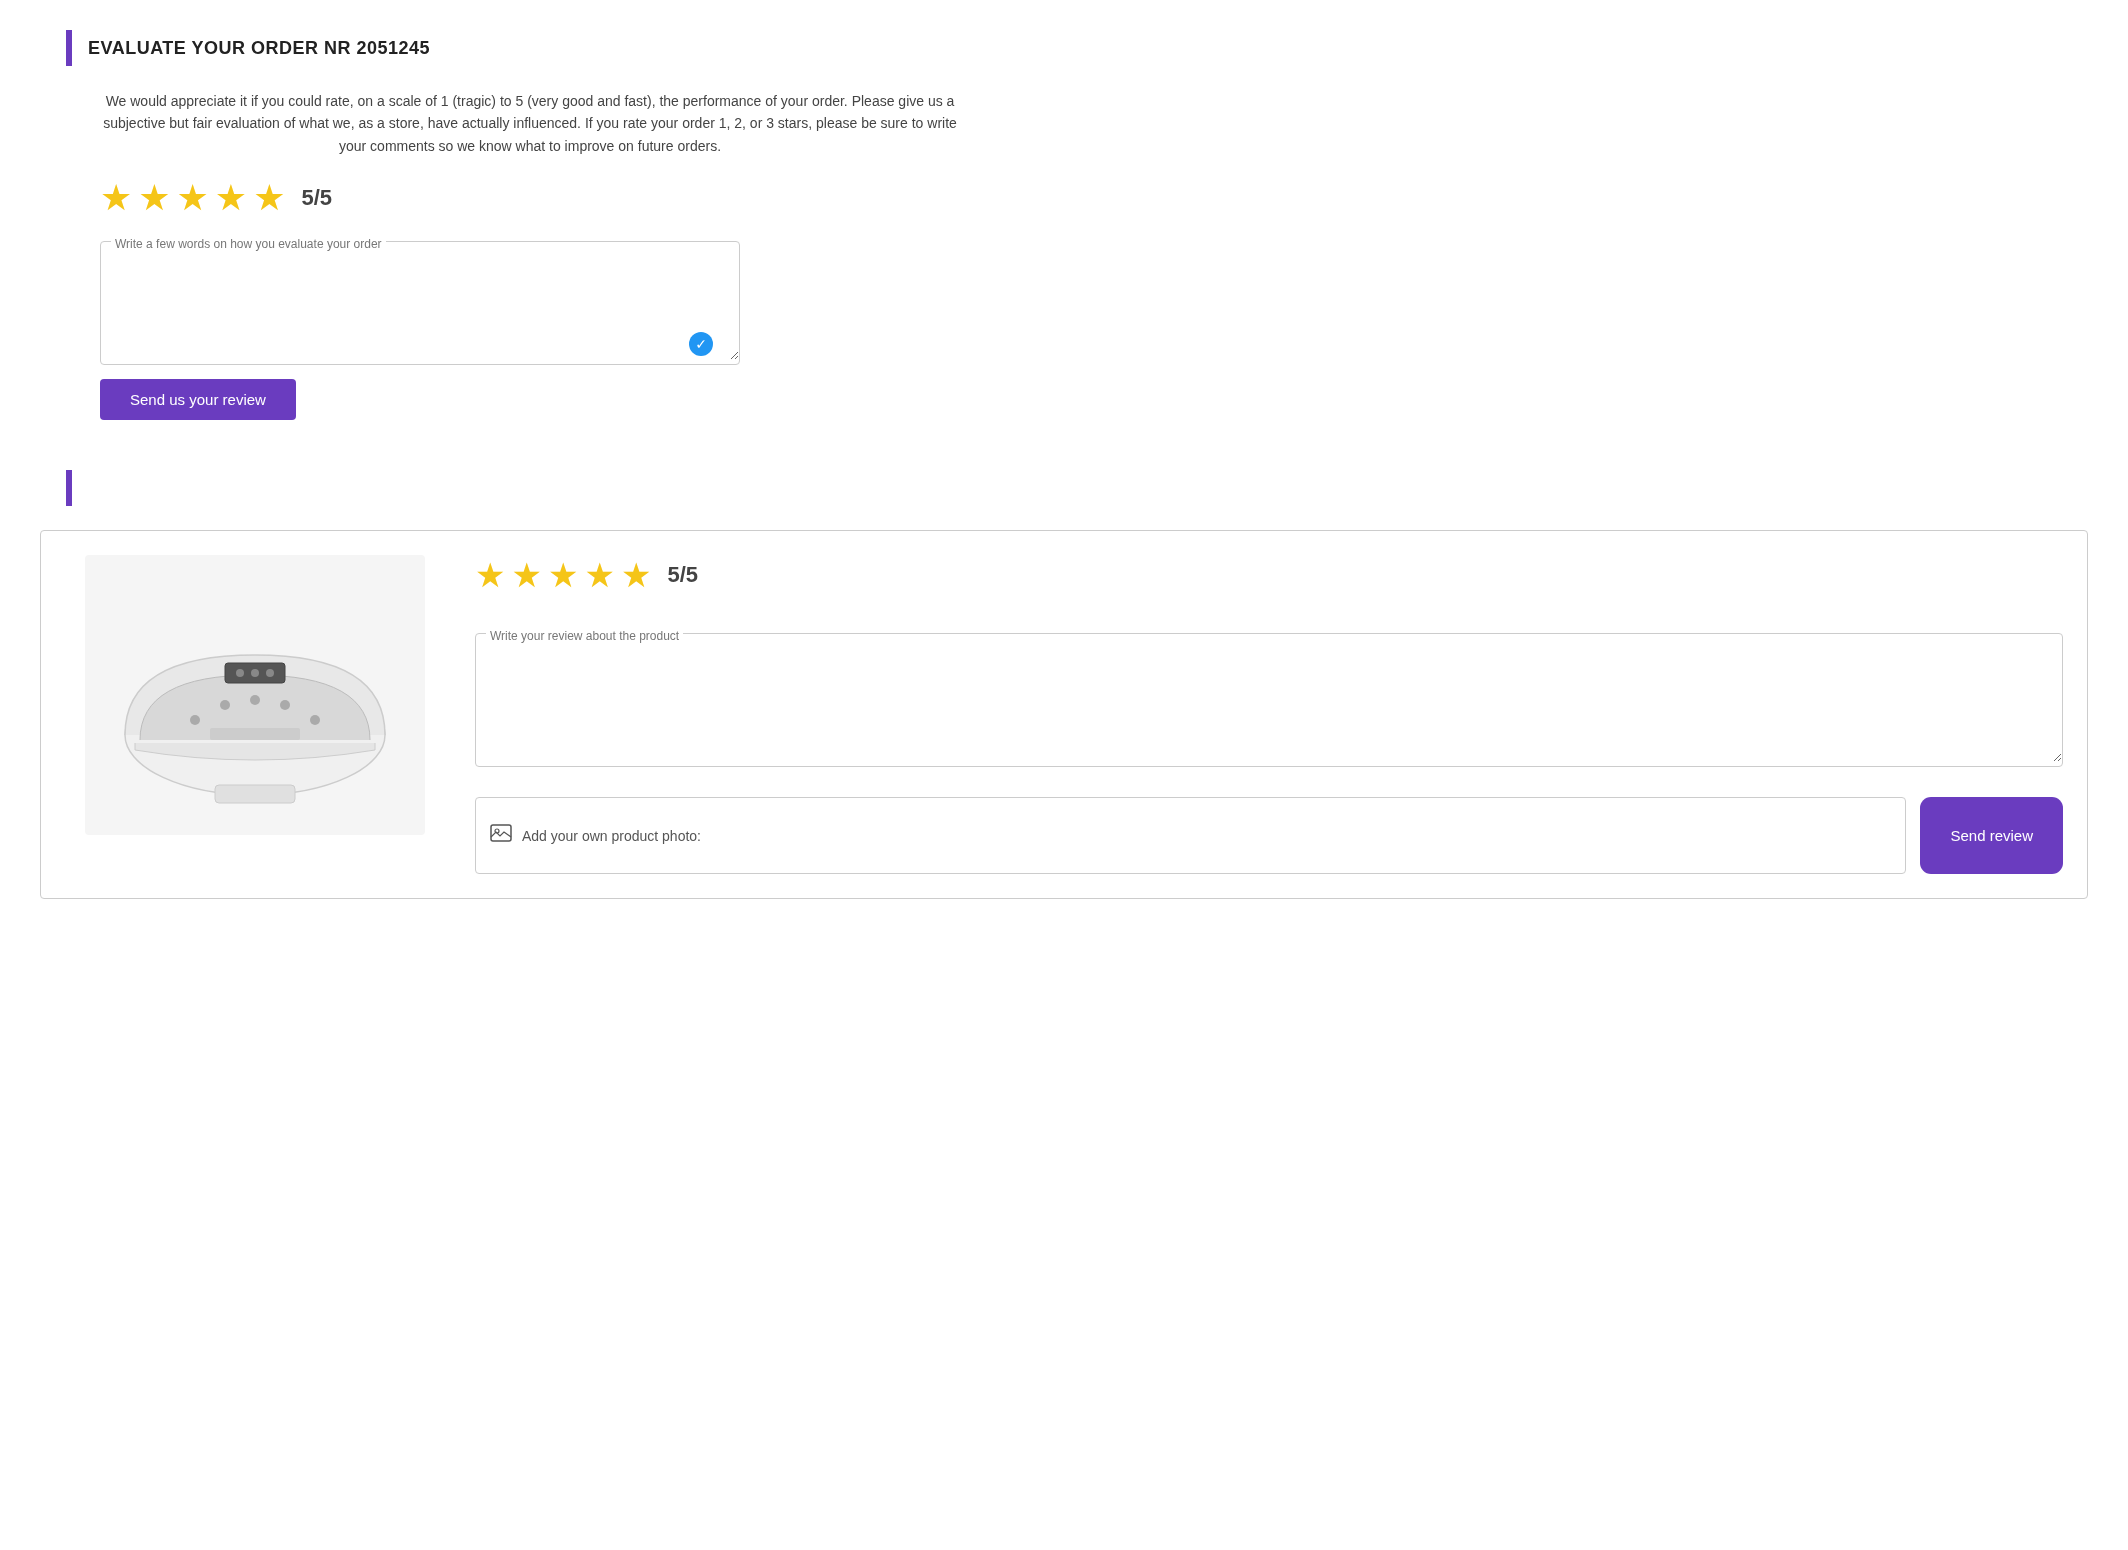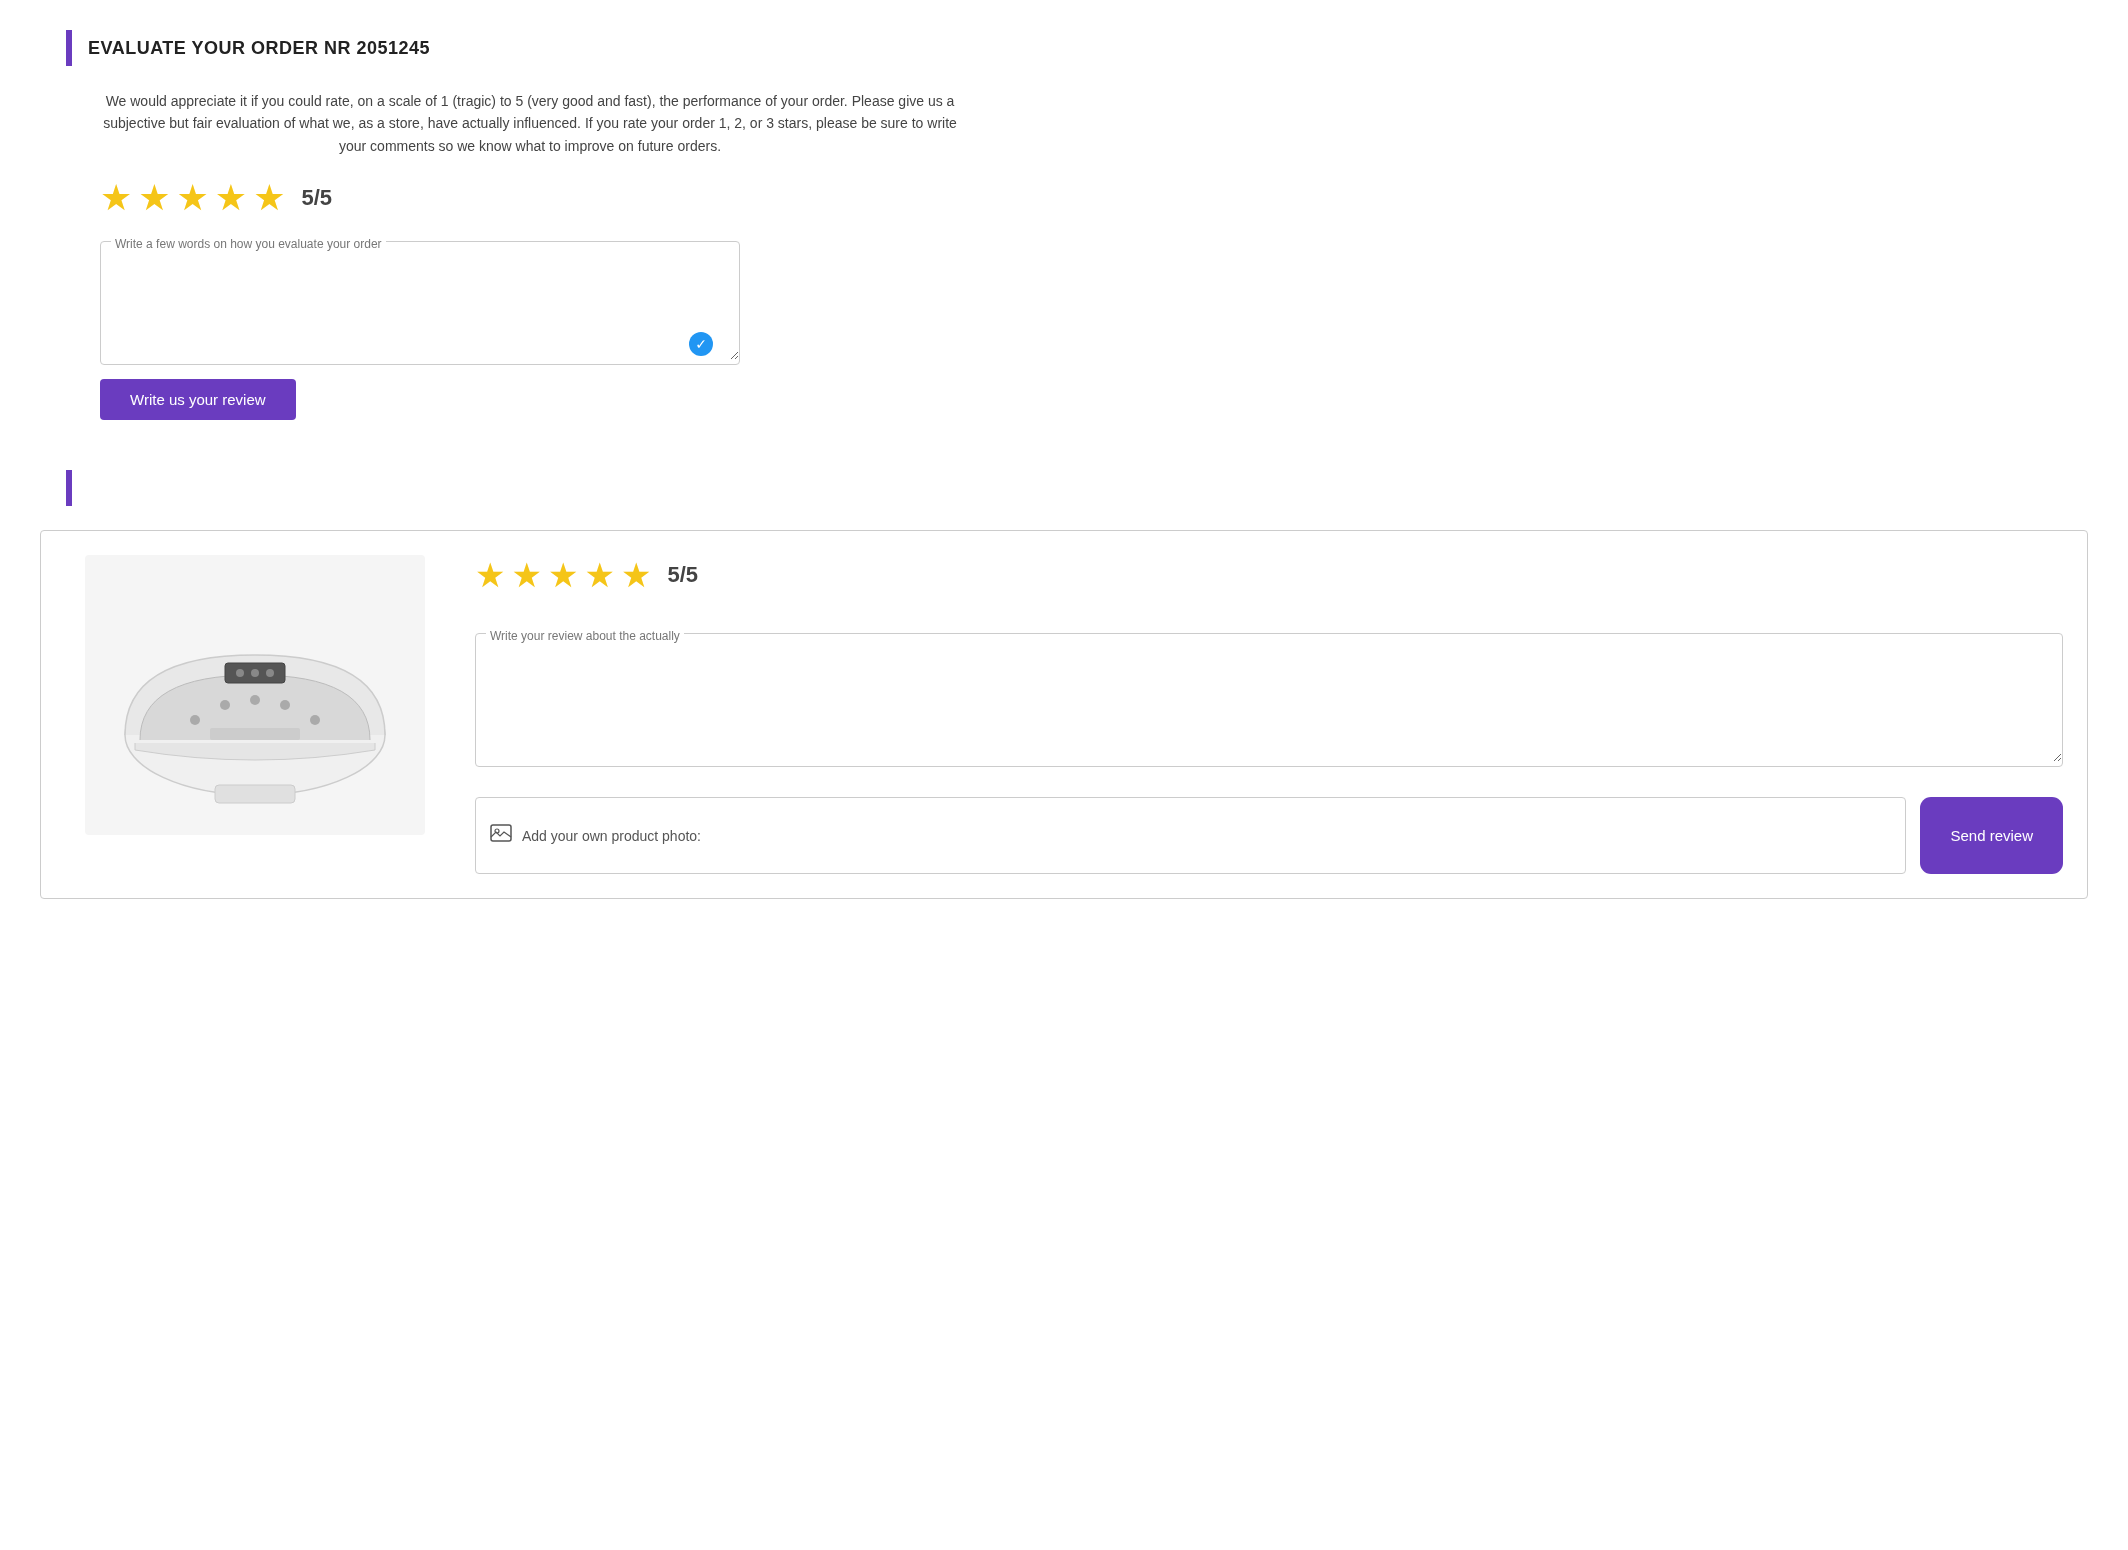--- a/index.html
+++ b/index.html
@@ -228,21 +228,21 @@
     </div>
 
     <div class="fieldset-wrapper">
       <span class="fieldset-legend">Write a few words on how you evaluate your order</span>
       <textarea class="review-textarea" style=""></textarea>
       <div class="textarea-check">
         <span>✓</span>
       </div>
     </div>
 
-    <button class="send-btn">Write us your review</button>
+    <button class="send-btn">Send us your review</button>
   </div>
 </div>
 
 <div class="products-section">
   <div class="section-header">
     <div class="section-header-bar"></div>
   </div>
 
   <div class="product-card">
 
@@ -282,21 +282,21 @@
       <div class="stars-row">
         <span class="star product-star">★</span>
         <span class="star product-star">★</span>
         <span class="star product-star">★</span>
         <span class="star product-star">★</span>
         <span class="star product-star">★</span>
         <span class="rating-text">5/5</span>
       </div>
 
       <div class="fieldset-wrapper product-fieldset">
-        <span class="fieldset-legend">Write your review about the actually</span>
+        <span class="fieldset-legend">Write your review about the product</span>
         <textarea class="review-textarea" style="min-height: 110px;"></textarea>
       </div>
 
       <div class="photo-upload-row">
         <div class="photo-upload-input">
           <span class="upload-icon">
             <svg width="22" height="22" viewBox="0 0 22 22" fill="none" xmlns="http://www.w3.org/2000/svg">
               <rect x="1" y="3" width="20" height="16" rx="2" stroke="#555" stroke-width="1.5" fill="none"></rect>
               <circle cx="7" cy="9" r="2" stroke="#555" stroke-width="1.2" fill="none"></circle>
               <path d="M1 15 L6 10 L10 14 L14 10 L21 15" stroke="#555" stroke-width="1.2" fill="none"></path>

